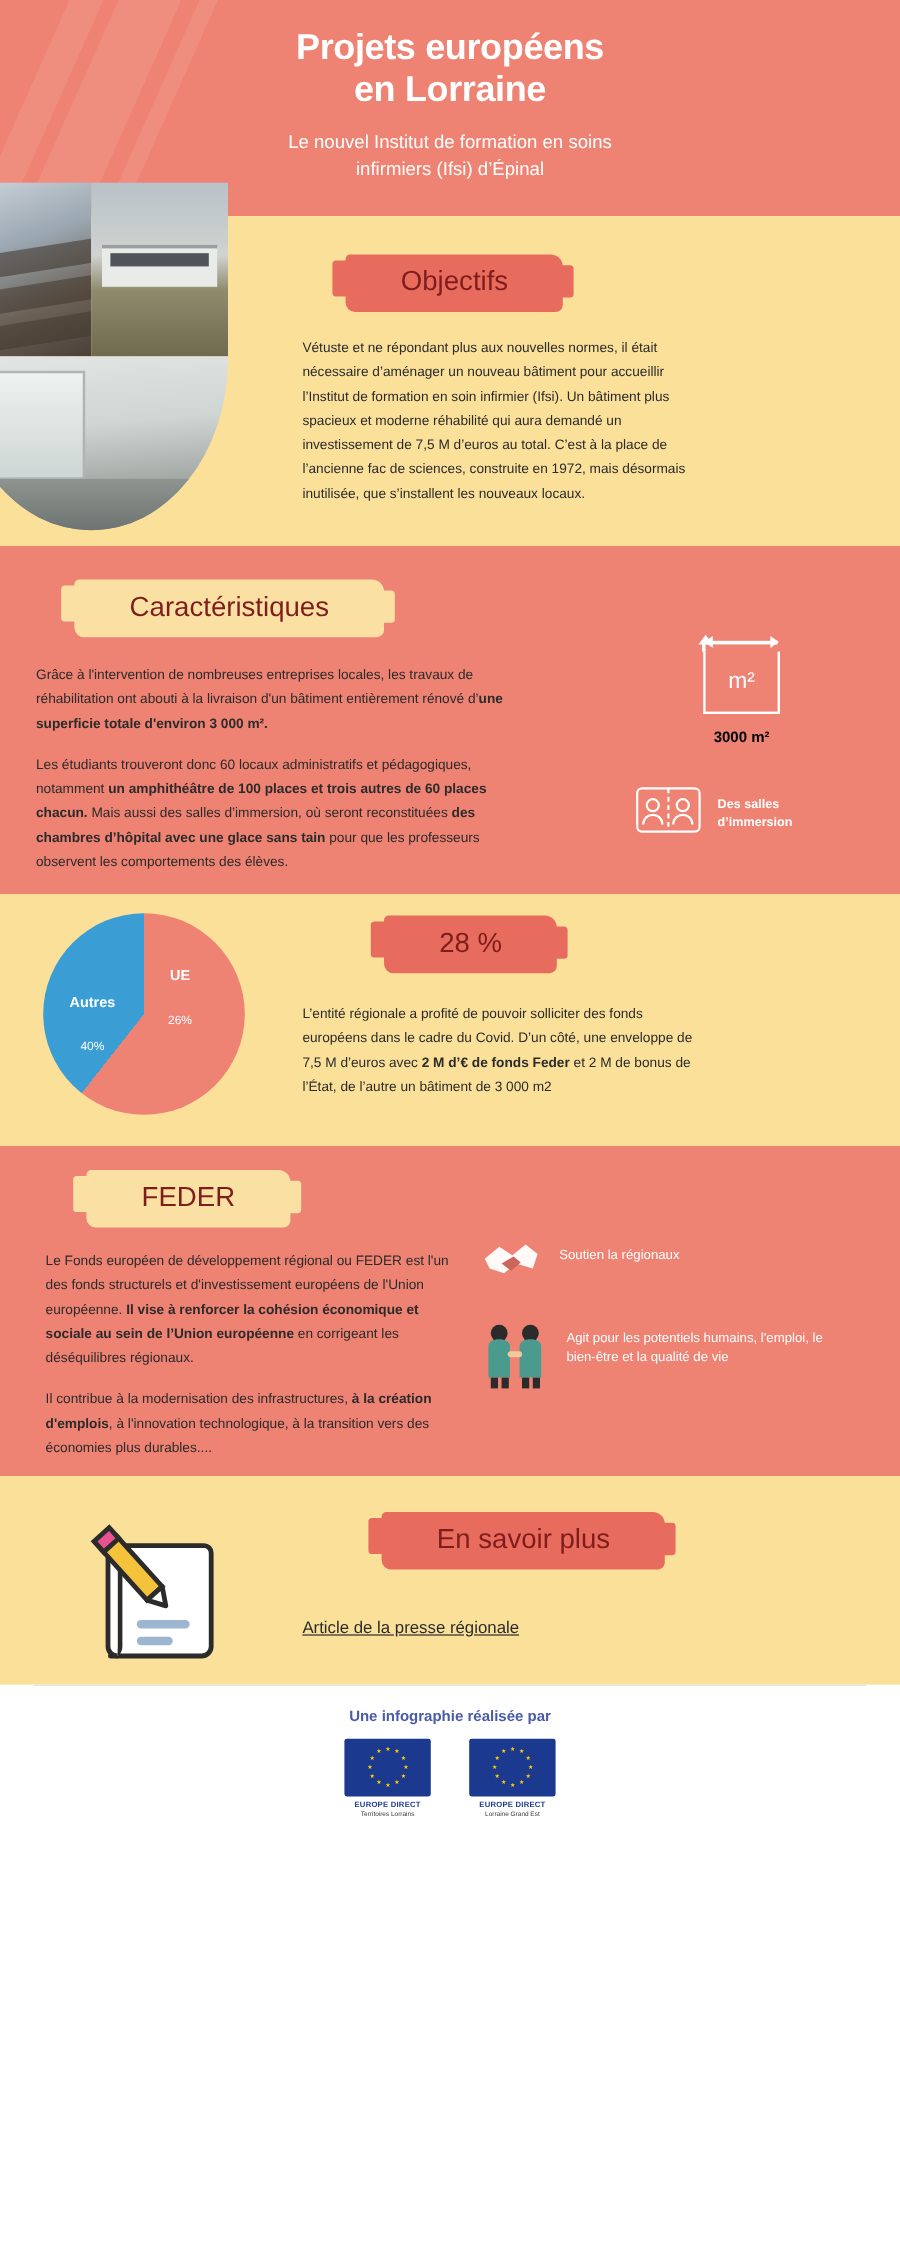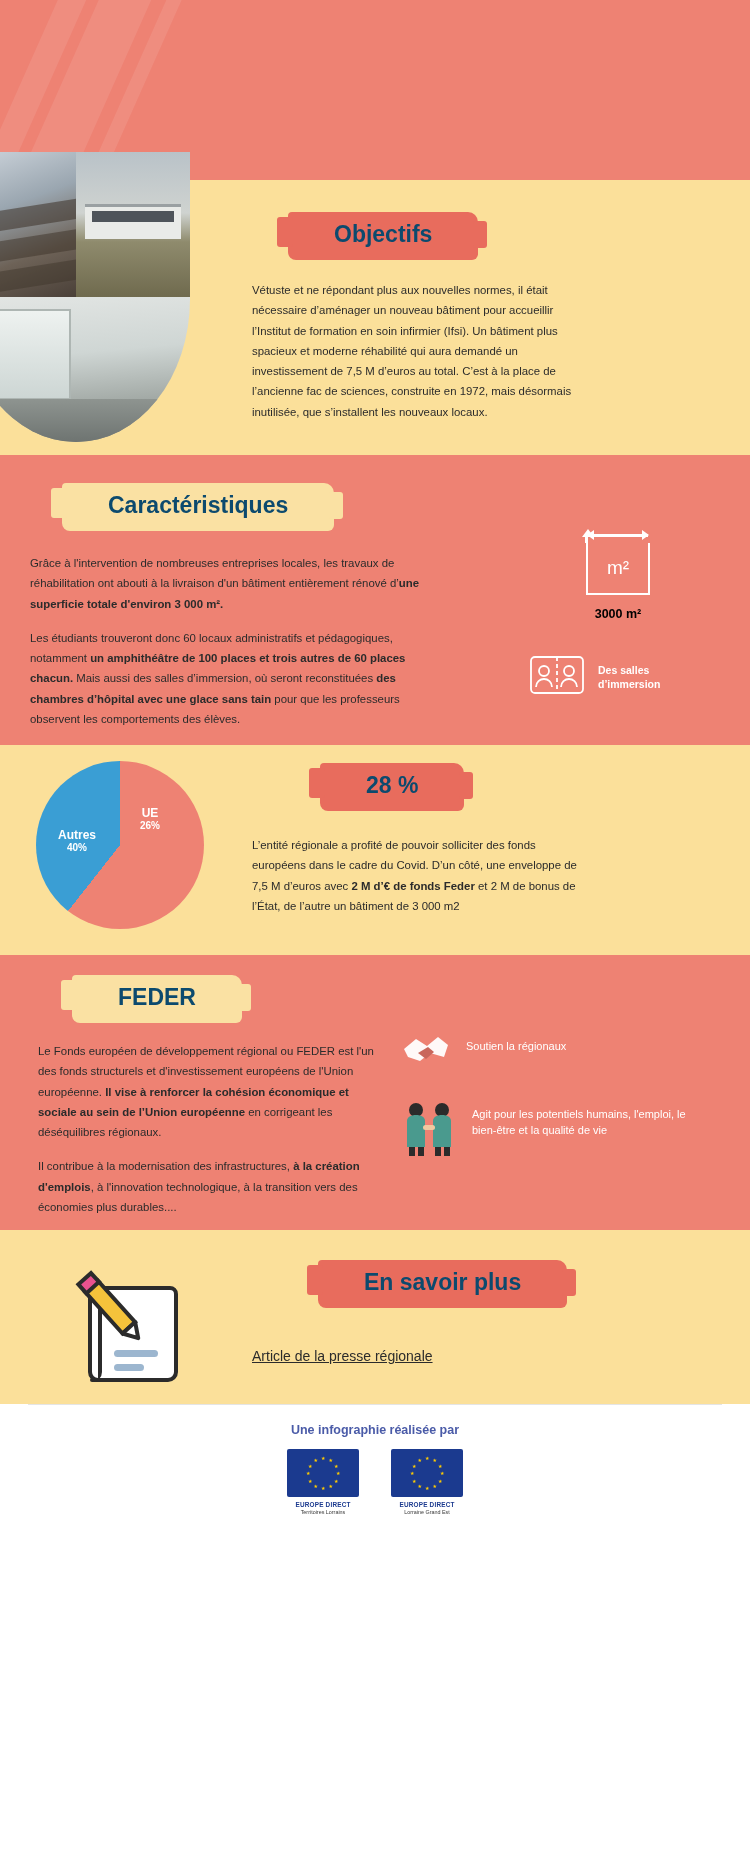--- a/index.html
+++ b/index.html
@@ -51,22 +51,22 @@
   }
   .brush .brush-bg::after {
     content: ""; position: absolute; right: -9px; top: 18%;
     width: 14px; height: 58%;
     background: inherit;
     border-radius: 3px;
   }
   .brush-coral .brush-bg { background: #e86c5d; }
   .brush-cream .brush-bg { background: #fae1a3; }
   .brush-label {
-    position: relative; z-index: 3; color: #0c4a6e;
-    font-size: 23px; font-weight: bold; white-space: nowrap;
+    position: relative; z-index: 3; color: #7f1d1d;
+    font-size: 23px; font-weight: normal; white-space: nowrap;
   }
 
   
   .para {
     font-size: 11.4px; line-height: 1.78; color: #2b2b2b;
   }
   .para + .para { margin-top: 14px; }
   .para b { font-weight: bold; }
 
   
@@ -147,21 +147,21 @@
 
   
   .sec-pie { height: 210px; background: #fbe09a; position: relative; }
   .pie-wrap { position: absolute; left: 22px; top: 10px; width: 206px; height: 186px; }
   .pie {
     width: 168px; height: 168px; border-radius: 50%;
     position: relative; margin: 6px 0 0 14px;
   }
   .pie-label { position: absolute; color: #fff; text-align: center; }
   .pie-label .l1 { font-size: 12px; font-weight: bold; line-height: 1.05; }
-  .pie-label .l2 { font-size: 10px; font-weight: bold; }
+  .pie-label .l2 { font-size: 10px; font-weight: normal; margin-top: 25px; }
   .pie-label.autres { left: 22px; top: 68px; }
   .pie-label.ue { left: 104px; top: 46px; }
   .pie-head { position: absolute; left: 320px; top: 18px; }
   .pie-body { position: absolute; left: 252px; top: 90px; width: 340px; }
 
   
   .sec-feder { height: 275px; background: #ee8273; position: relative; }
   .feder-head { position: absolute; left: 72px; top: 20px; }
   .feder-body { position: absolute; left: 38px; top: 86px; width: 350px; }
   .feder-icons { position: absolute; left: 400px; top: 78px; width: 310px; }
@@ -196,20 +196,30 @@
 </style>
 </head>
 <body>
 
 <div class="page">
 
   <div class="header">
     <div class="stripe s1"></div>
     <div class="stripe s2"></div>
     <div class="stripe s3"></div>
+    <div class="header-inner">
+      <div class="title">
+        <div>Projets européens</div>
+        <div>en Lorraine</div>
+      </div>
+      <div class="subtitle">
+        <div>Le nouvel Institut de formation en soins</div>
+        <div>infirmiers (Ifsi) d’Épinal</div>
+      </div>
+    </div>
   </div>
 
   <div class="sec-objectifs">
     <div class="photo-blob">
       <div class="ph ph-lecture"></div>
       <div class="ph ph-build"></div>
       <div class="ph ph-hall"></div>
     </div>
     <div class="objectifs-head">
       <div class="brush brush-coral">

